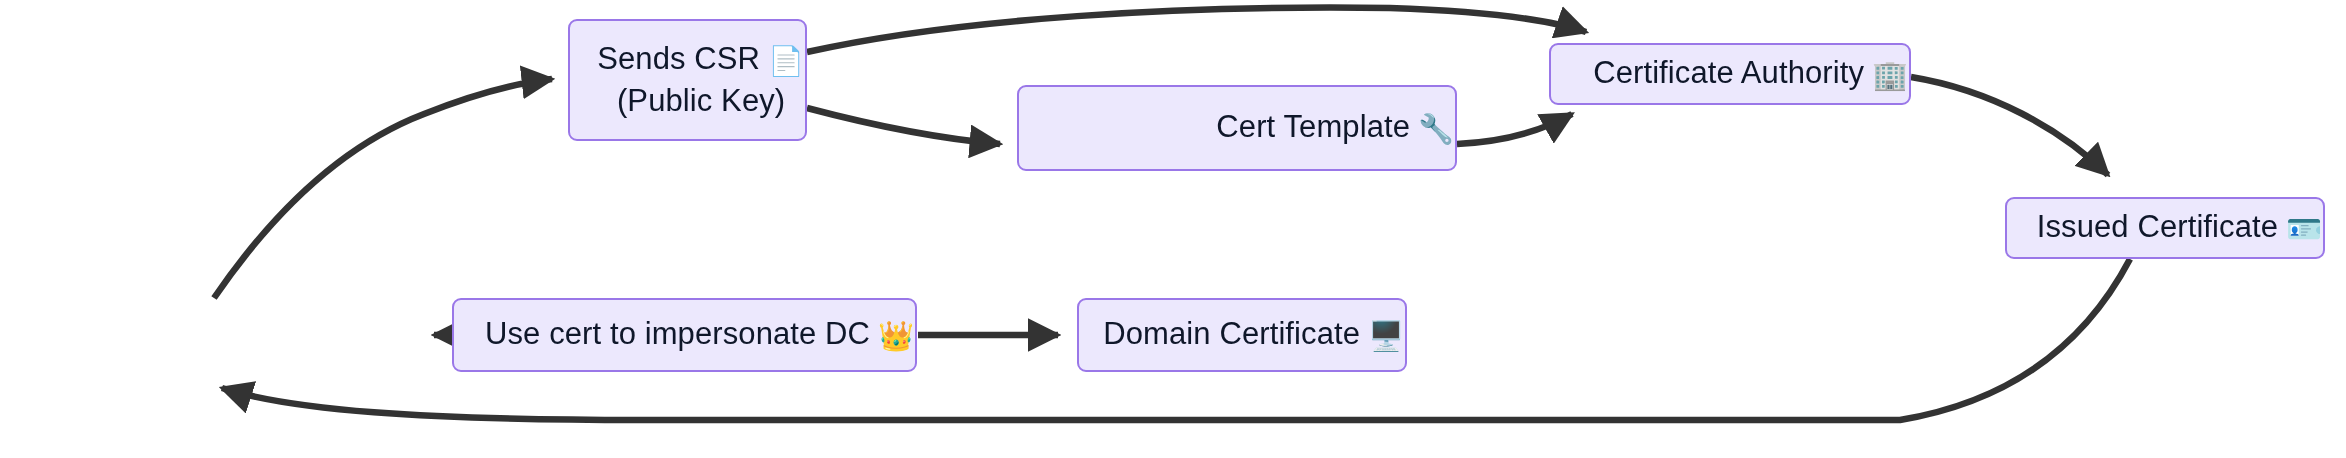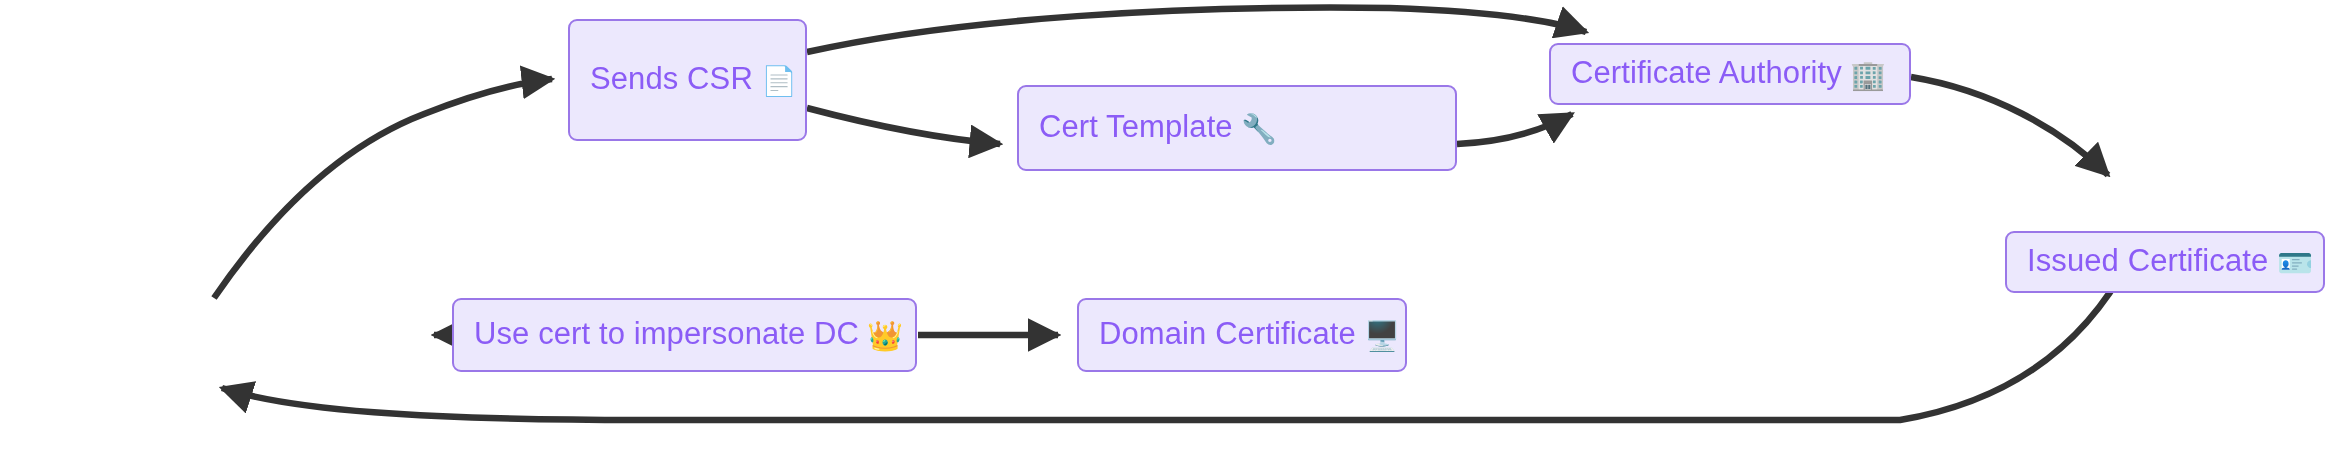--- a/index.html
+++ b/index.html
@@ -31,42 +31,42 @@
     stroke-linecap: butt;
   }
   .node {
     position: absolute;
     box-sizing: border-box;
     background: #ece8fd;
     border: 2.5px solid #9a77e8;
     border-radius: 9px;
     display: flex;
     align-items: center;
-    justify-content: flex-start;
+    justify-content: flex-end;
     text-align: center;
-    color: #8b5cf6;
+    color: #0f172a;
     font-size: 31px;
     line-height: 1.30;
     letter-spacing: 0.1px;
     white-space: nowrap;
     z-index: 2;
     padding-left: 20px;
   }
   .node .lbl { display: block; }
   .emoji {
     font-family: "DejaVu Sans", sans-serif;
     font-size: 29px;
     vertical-align: -0.06em;
   }
   
   #node-attacker        { left: 12px;   top: 298px; width: 448px; height: 74px; }
   #node-sends-csr       { left: 568px;  top: 19px;  width: 239px; height: 122px; }
   #node-cert-template   { left: 1017px; top: 85px;  width: 440px; height: 86px; }
   #node-cert-authority  { left: 1549px; top: 43px;  width: 362px; height: 62px; }
-  #node-issued-cert     { left: 2005px; top: 197px; width: 320px; height: 62px; margin-top: 34px; }
+  #node-issued-cert     { left: 2005px; top: 197px; width: 320px; height: 62px; }
   #node-impersonate     { left: 452px;  top: 298px; width: 465px; height: 74px; }
   #node-domain-controller { left: 1077px; top: 298px; width: 330px; height: 74px; }
 </style>
 </head>
 <body>
 
 <div id="canvas">
 
   <svg id="edge-layer" viewBox="0 0 2346 458" xmlns="http://www.w3.org/2000/svg">
     <defs>
@@ -91,20 +91,21 @@
 
     <path class="edge-path" marker-end="url(#arrow)" d="M 918 335 L 1058 335"></path>
   </svg>
 
 
   <div class="node" id="node-sends-csr">
     <span class="lbl">
       <span>Sends CSR</span>
       <span class="emoji">📄</span>
       <br>
+      <span>(Public Key)</span>
     </span>
   </div>
 
   <div class="node" id="node-cert-template">
     <span class="lbl">
       <span>Cert Template</span>
       <span class="emoji">🔧</span>
       <br>
     </span>
   </div>

